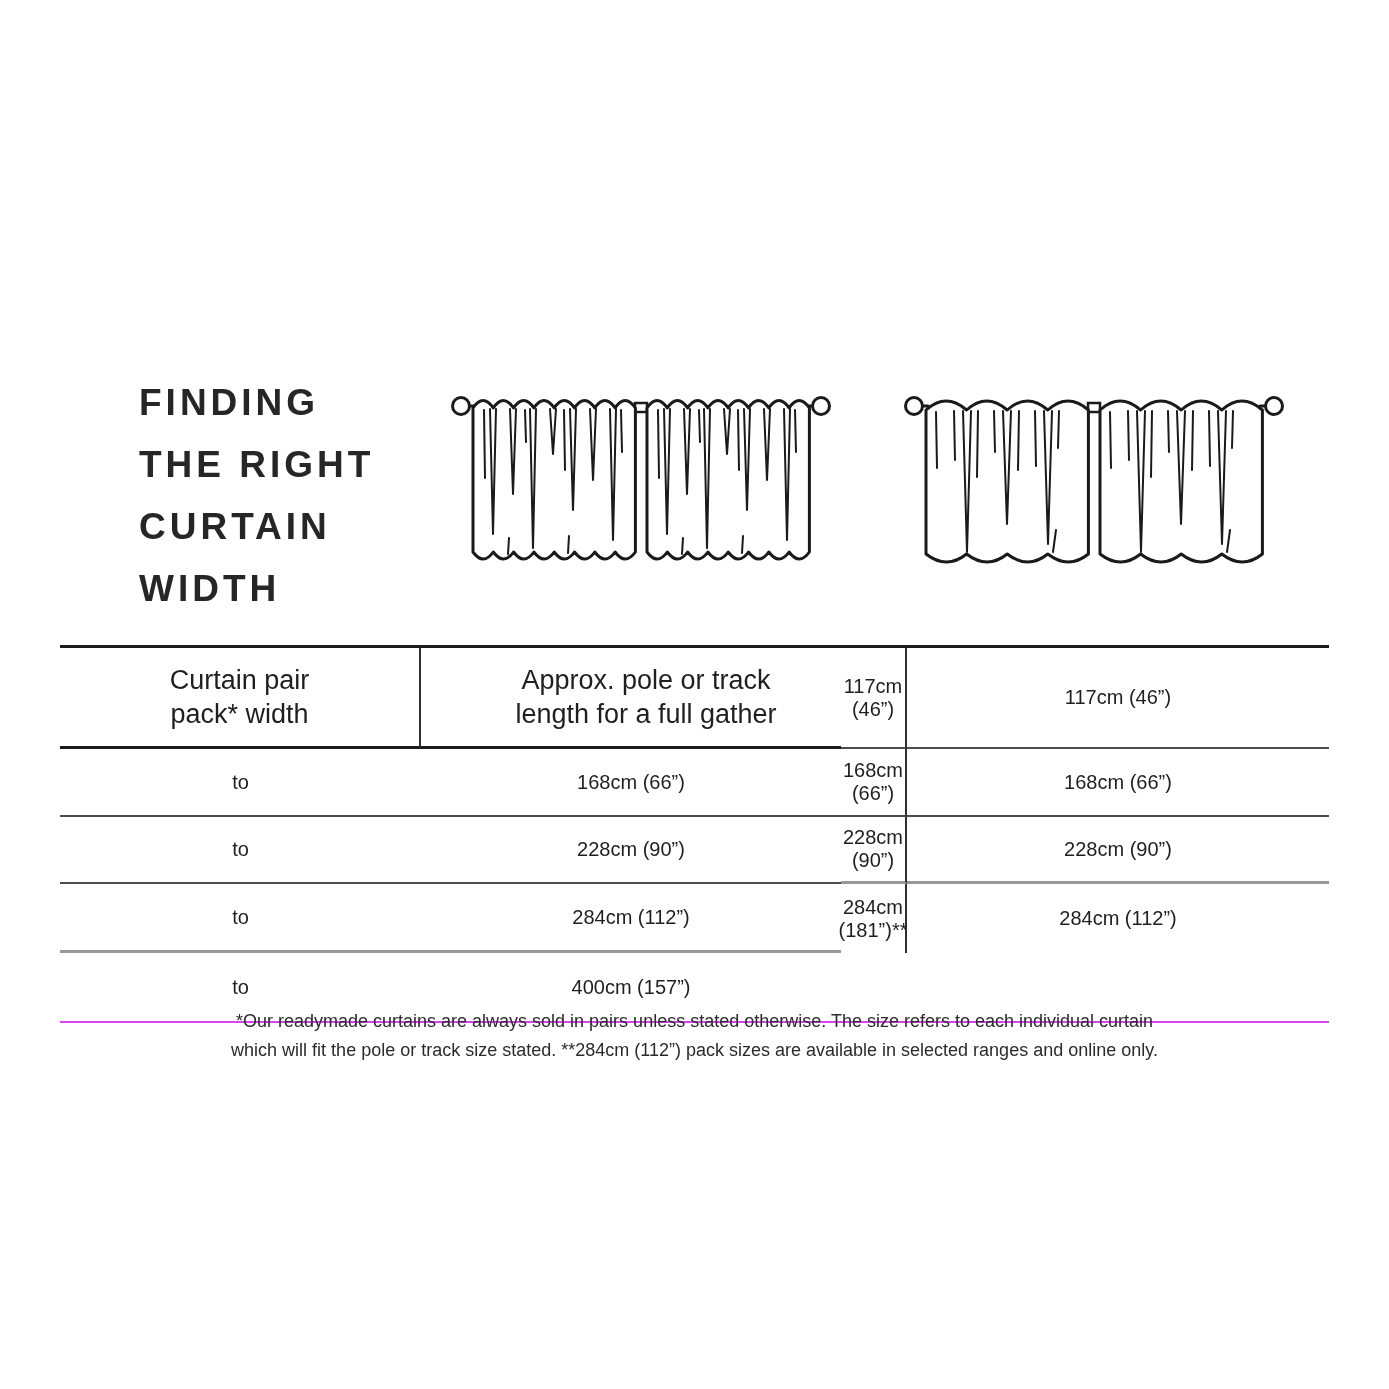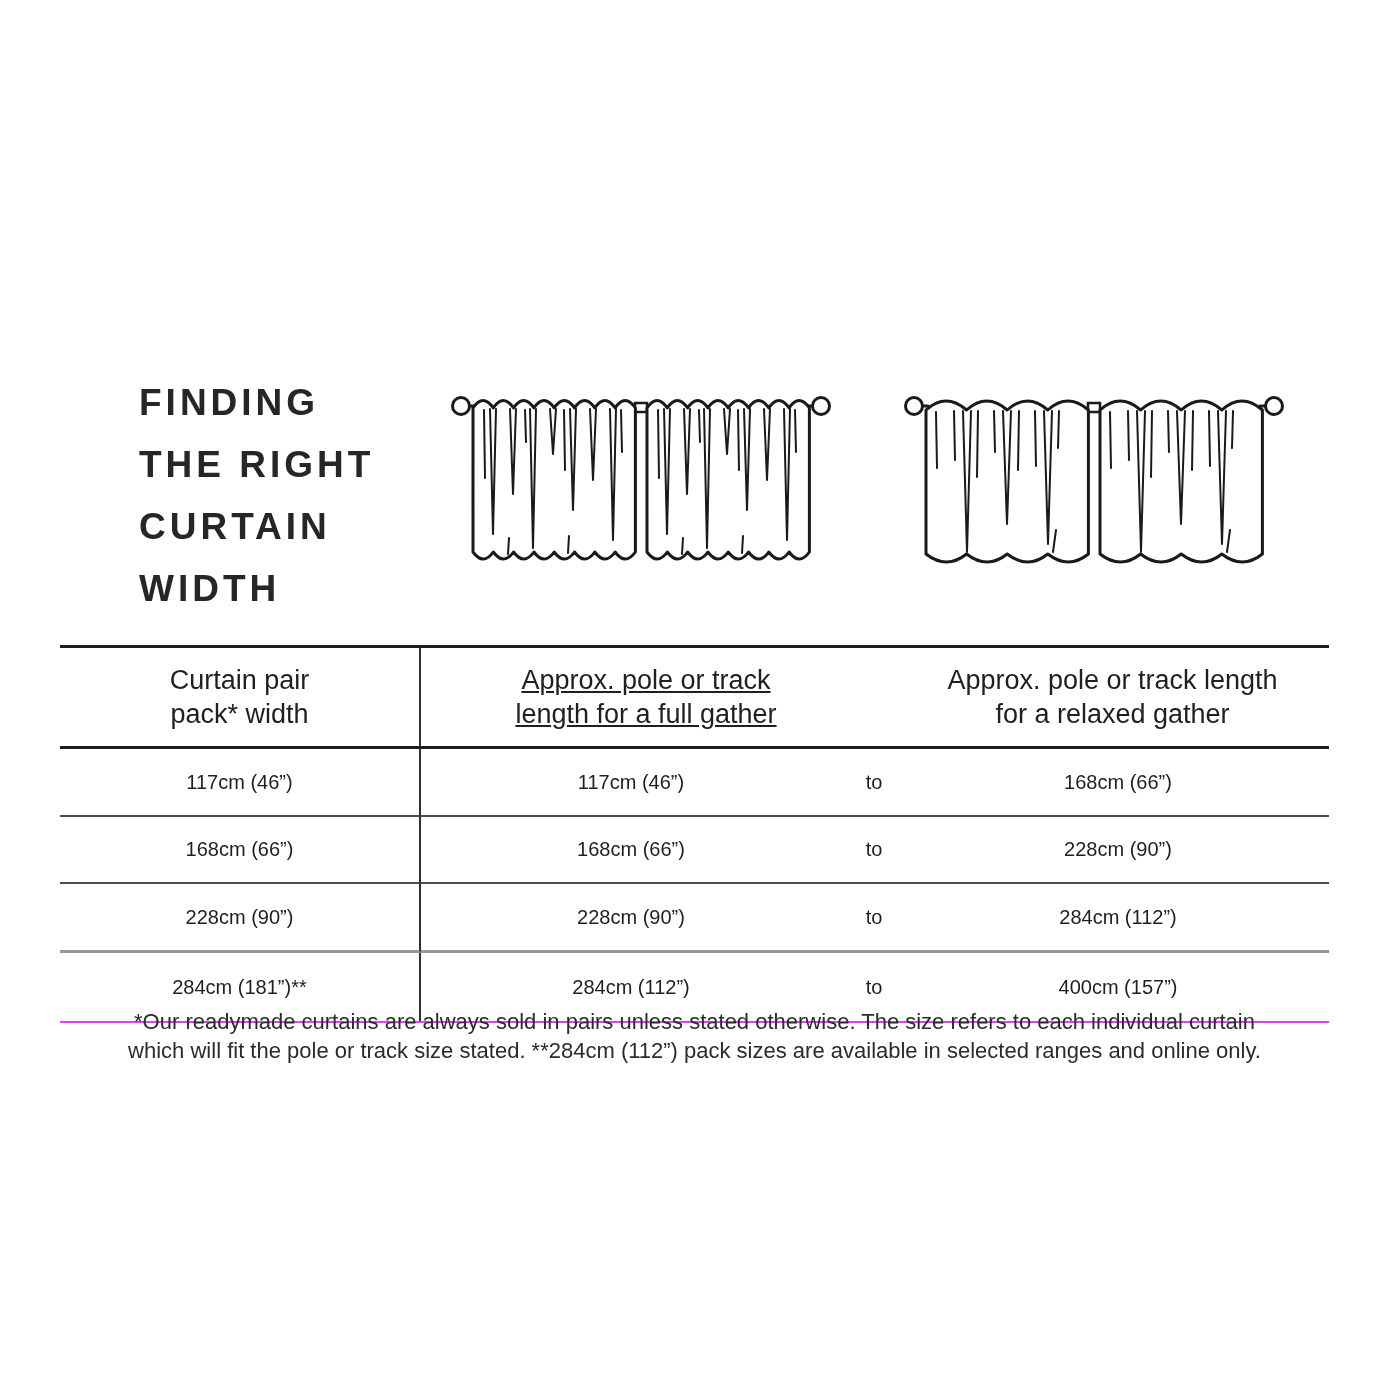--- a/index.html
+++ b/index.html
@@ -36,30 +36,30 @@
     border-bottom: 2px solid #d946ef;
     box-sizing: content-box;
     margin-top: 35px;
   }
   .cell {
     display: flex; align-items: center; justify-content: center;
     text-align: center; color: #1f1f1f; box-sizing: border-box;
   }
   .c1 { border-right: 2px solid #2e2e2e; }
   .header { font-size: 27px; line-height: 34px; border-bottom: 3px solid #1c1c1c; }
-  .h2 { padding-left: 30px; text-decoration: underline; }
+  .h2 { padding-left: 30px; }
   .h34 { grid-column: 3 / 5; padding-left: 55px; }
   .data { font-size: 20px; }
   .rb { border-bottom: 2px solid #4c4c4c; }
   .gb { border-bottom: 3px solid #979797; }
 
   
   .footnote {
     position: absolute; left: 0; top: 1007px; width: 1389px; margin: 0;
-    text-align: center; font-size: 22px; line-height: 29px; color: #2b2b2b;
+    text-align: center; font-size: 18px; line-height: 29px; color: #2b2b2b;
   }
 
   .stroke { fill: none; stroke: #1a1a1a; stroke-linecap: round; }
   .panel { fill: #ffffff; stroke: #1a1a1a; stroke-width: 3; stroke-linejoin: round; }
 </style>
 </head>
 <body>
 
 <div class="canvas">
 
@@ -113,22 +113,20 @@
       <use href="#rgpanel"></use>
       <use href="#rgpanel" transform="translate(174,0)"></use>
     </svg>
   </div>
 
   <div class="table">
     <div class="cell header c1 preline">Curtain pair
 pack* width</div>
     <div class="cell header h2 preline">Approx. pole or track
 length for a full gather</div>
-    <div class="cell header h34 preline">Approx. pole or track length
-for a relaxed gather</div>
 
     <div class="cell data c1 rb">117cm (46”)</div>
     <div class="cell data rb">117cm (46”)</div>
     <div class="cell data rb">to</div>
     <div class="cell data rb">168cm (66”)</div>
 
     <div class="cell data c1 rb">168cm (66”)</div>
     <div class="cell data rb">168cm (66”)</div>
     <div class="cell data rb">to</div>
     <div class="cell data rb">228cm (90”)</div>

